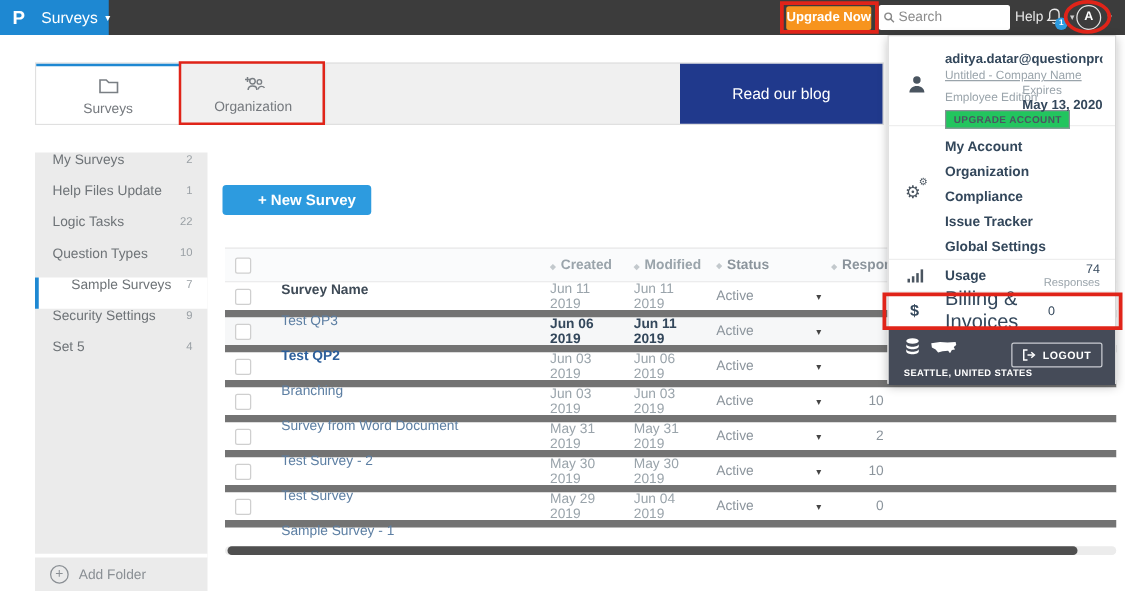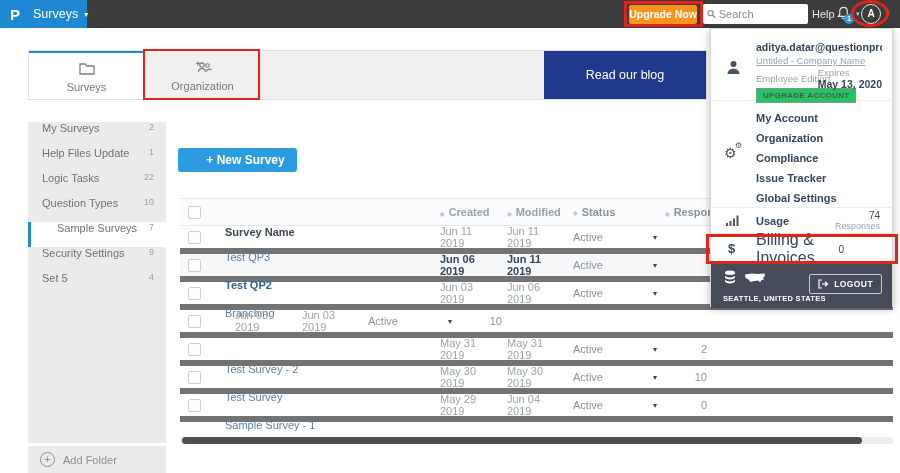--- a/index.html
+++ b/index.html
@@ -241,20 +241,21 @@
           <span class="col-modified">Jun 06 2019</span>
           <span class="col-status">
             <span>Active</span>
             <span class="st-caret">▾</span>
           </span>
           <span class="col-resp"></span>
           <span class="col-spacer"></span>
         </div>
         <div class="trow">
           <span class="col-check"><span class="checkbox"></span></span>
+          <span class="col-name"><a>Survey from Word Document</a></span>
           <span class="col-created">Jun 03 2019</span>
           <span class="col-modified">Jun 03 2019</span>
           <span class="col-status">
             <span>Active</span>
             <span class="st-caret">▾</span>
           </span>
           <span class="col-resp">10</span>
           <span class="col-spacer"></span>
         </div>
         <div class="trow">

